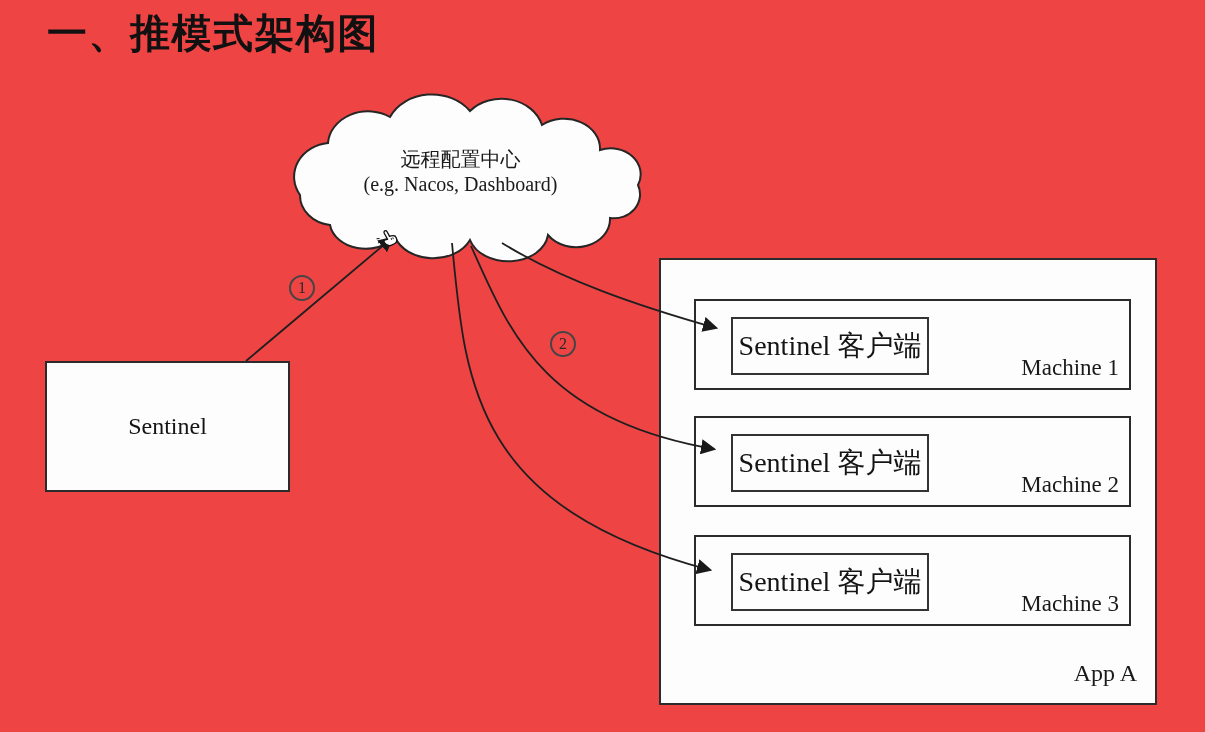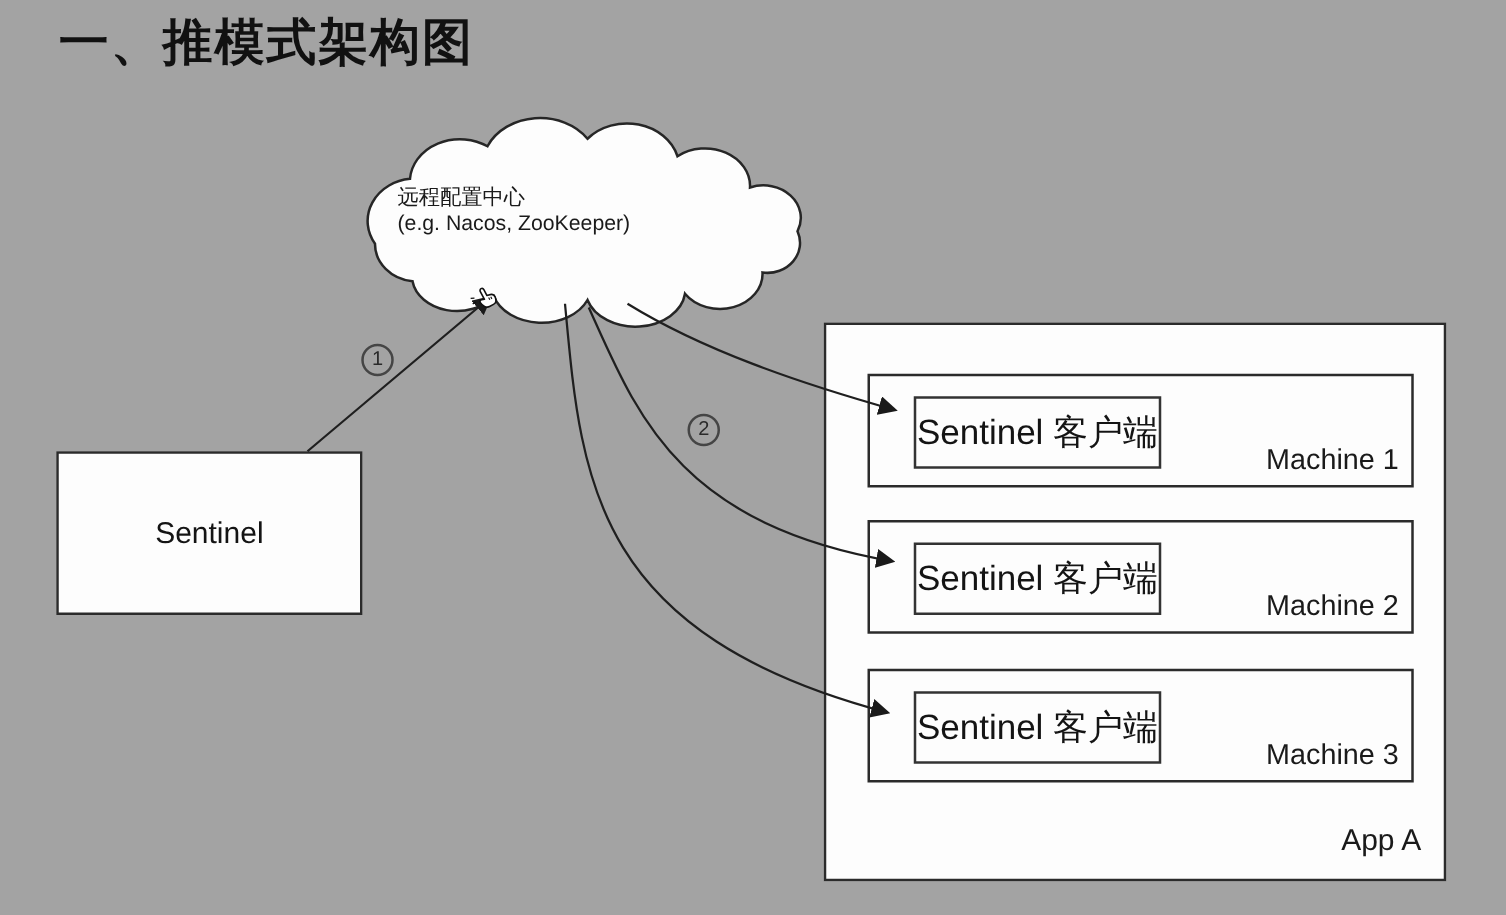--- a/index.html
+++ b/index.html
@@ -1,31 +1,31 @@
 <!DOCTYPE html>
 <html><head>
 <meta charset="utf-8">
 <style>
   * { margin:0; padding:0; box-sizing:border-box; }
   html,body { background:#ffffff; }
   .stage {
     position:relative; width:1205px; height:732px;
-    background:#a3a3a3; overflow:hidden;
-    font-family:Liberation Sans, sans-serif;
+    background:#ef4444; overflow:hidden;
+    font-family:Liberation Serif, serif;
     color:#141414;
   }
   .page-title {
     position:absolute; left:47px; top:6px;
     font-size:40px; font-weight:700; letter-spacing:1.5px;
     color:#111;
   }
   .svg-layer { position:absolute; left:0; top:0; pointer-events:none; }
   .cloud-label {
     position:absolute; left:318px; top:147px; width:285px;
-    font-size:17px; line-height:1.24; color:#1a1a1a;
+    text-align:center; font-size:20px; line-height:1.24; color:#1a1a1a;
   }
   .box { position:absolute; border:2px solid #2b2b2b; background:#fdfdfd; }
   .dashboard {
     left:45px; top:361px; width:245px; height:131px;
     display:flex; flex-direction:row; align-items:center; justify-content:center;
     font-size:24px; line-height:1.3;
   }
   .app-a { left:659px; top:258px; width:498px; height:447px; background:#fdfdfd; }
   .machine {
     position:absolute; left:33px; width:437px; height:91px;
@@ -77,21 +77,21 @@
          a 34 28 0 0 1 -62 17
          a 40 30 0 0 1 -78 5
          a 40 30 0 0 1 -75 -3
          a 36 28 0 0 1 -65 -12
          a 34 30 0 0 1 -30 -30
          z" fill="#fdfdfd" stroke="#262626" stroke-width="2"></path>
   </svg>
 
   <div class="cloud-label">
     <div>远程配置中心</div>
-    <div>(e.g. Nacos, ZooKeeper)</div>
+    <div>(e.g. Nacos, Dashboard)</div>
   </div>
 
   <div class="box dashboard">
     <div>Sentinel</div>
   </div>
 
   <div class="box app-a">
 
     <div class="machine m1">
       <div class="client">

